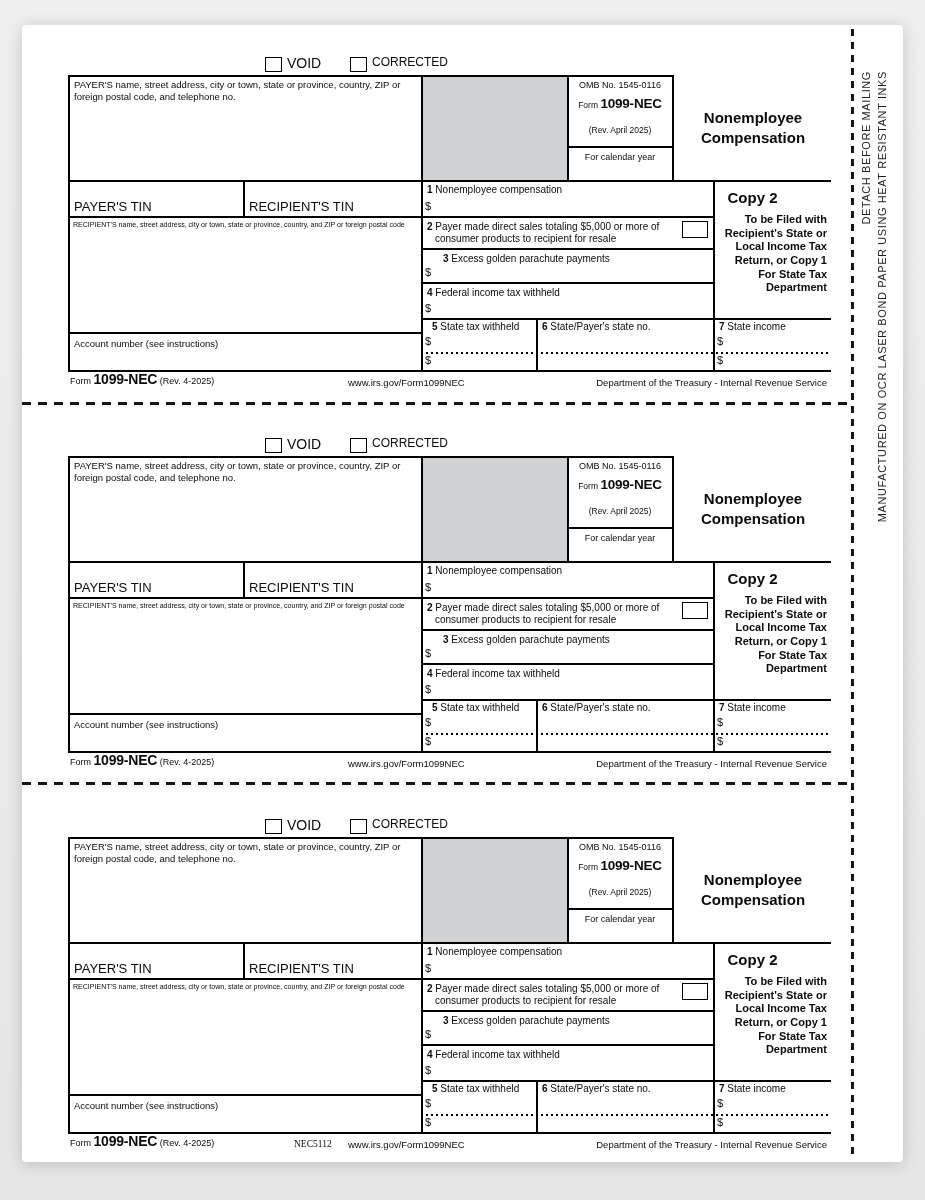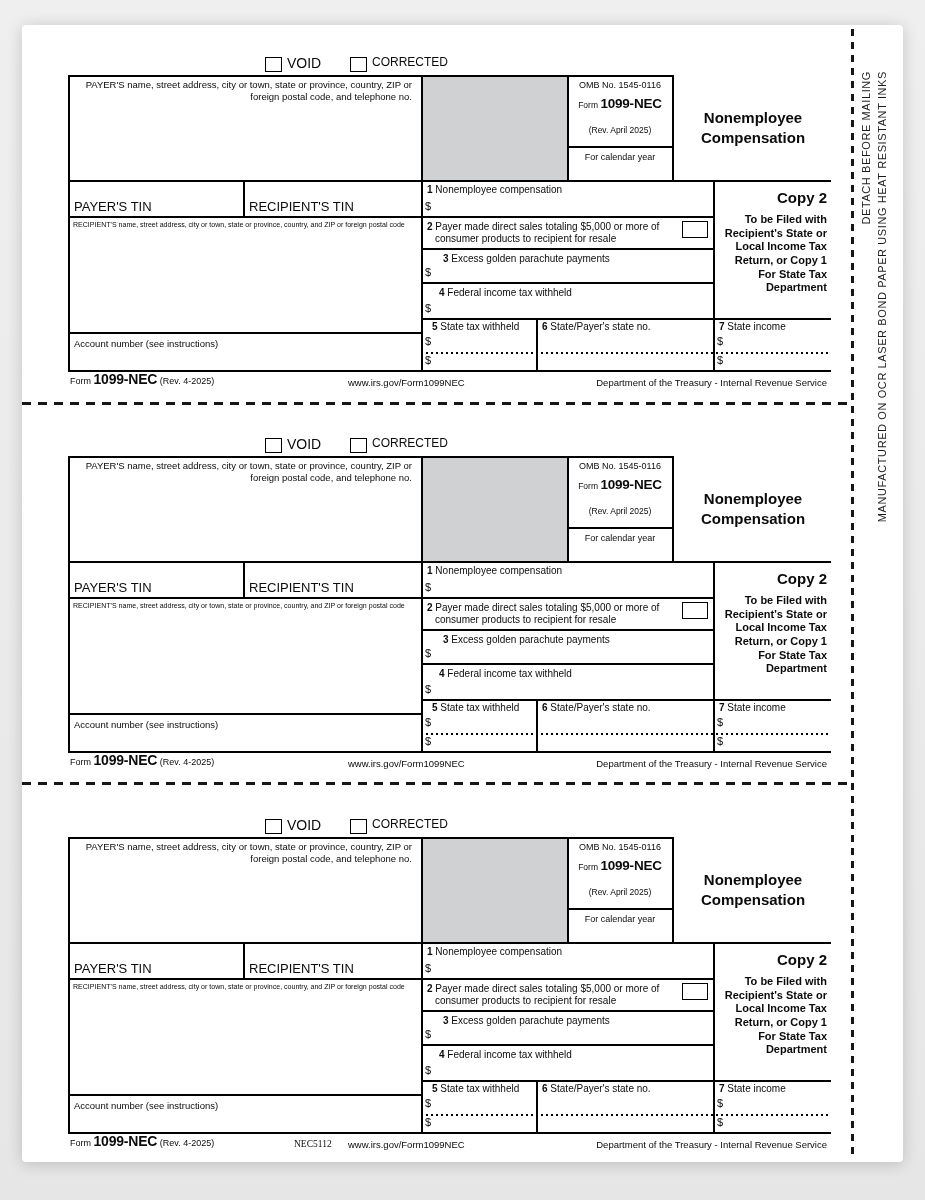--- a/index.html
+++ b/index.html
@@ -42,52 +42,52 @@
   .v7{left:645px;top:125px;height:192px}
   .shade{position:absolute;left:355px;top:22px;width:144px;height:103px;background:#d0d1d3;}
   
   .cb{position:absolute;border:1.5px solid #000;background:#fff;}
   .void-cb{left:197px;top:2px;width:15px;height:13px}
   .corr-cb{left:282px;top:2px;width:15px;height:13px}
   .b2-cb{left:614px;top:166px;width:24px;height:15px}
   .lbl-void{left:219px;top:0;font-size:14px}
   .lbl-corr{left:304px;top:0;font-size:12px}
   
-  .payer-label{left:6px;top:24px;width:338px;font-size:9.5px;line-height:1.3;text-align:right;}
+  .payer-label{left:6px;top:24px;width:338px;font-size:9.5px;line-height:1.3;}
   .tin{font-size:13px;top:144px}
   .p-tin{left:6px}.r-tin{left:181px}
   .recip-label{left:5px;top:165px;width:400px;font-size:8px;transform:scaleX(.88);transform-origin:0 0;white-space:nowrap;}
   .acct{left:6px;top:283px;font-size:9.5px}
   
   .omb{left:499px;top:25px;width:106px;text-align:center;font-size:9px;}
   .fno{left:499px;top:41px;width:106px;text-align:center;font-size:8.5px;}
   .fno .fn{font-size:13.5px;font-weight:bold;letter-spacing:-.2px;}
   .rev{left:499px;top:70px;width:106px;text-align:center;font-size:8.5px;}
   .calyear{left:499px;top:97px;width:106px;text-align:center;font-size:9px;}
   .title{left:610px;top:53px;width:150px;text-align:center;font-size:15px;font-weight:bold;line-height:1.3;}
   
   .bl{font-size:10px;line-height:1.25;}
   .b1{left:359px;top:129px}
   .b2a{left:359px;top:166px;width:250px}
   .b2b{left:367px;top:178px;width:250px}
   .b3{left:375px;top:198px}
-  .b4{left:371px;top:232px}
+  .b4{left:359px;top:232px}
   .b5{left:364px;top:266px}
   .b6{left:474px;top:266px}
   .b7{left:651px;top:266px}
   .dollar{font-size:11px;}
   .d1{left:357px;top:145px}
   .d3{left:357px;top:211px}
   .d4{left:357px;top:247px}
   .d5a{left:357px;top:280px}
   .d5b{left:357px;top:299px}
   .d7a{left:649px;top:280px}
   .d7b{left:649px;top:299px}
   
-  .copy2{left:610px;top:134px;width:149px;text-align:right;font-size:15px;font-weight:bold;}
+  .copy2{left:610px;top:134px;width:149px;text-align:center;font-size:15px;font-weight:bold;}
   .copynote{left:600px;top:158px;width:159px;text-align:right;font-size:11px;font-weight:bold;line-height:1.24;white-space:pre-line;}
   
   .f-form{left:2px;top:316px;font-size:9px;}
   .f-form .fn2{font-size:14px;font-weight:bold;letter-spacing:-.2px;}
   .f-code{left:226px;top:322px;font-size:9.5px;font-family:Liberation Serif, serif;}
   .f-url{left:280px;top:322px;font-size:9.5px;}
   .f-dept{left:420px;top:322px;width:339px;text-align:right;font-size:9.5px;}
   b{font-weight:bold;}
 </style>
 </head>

